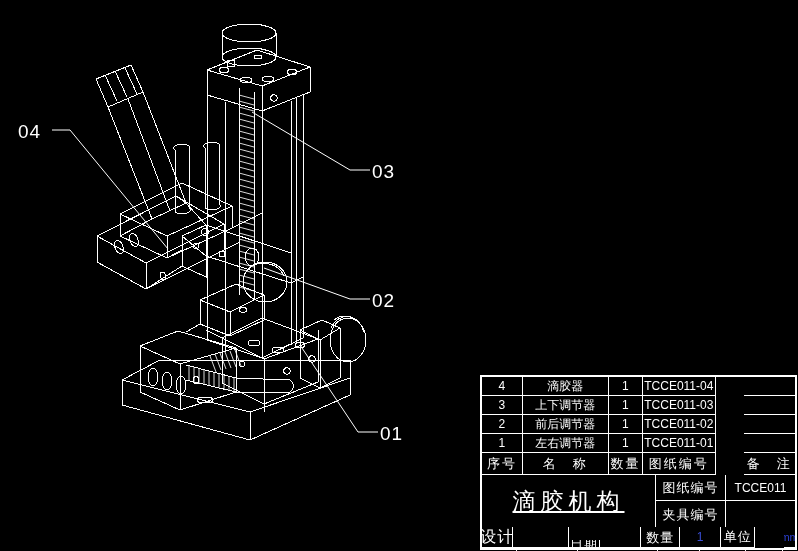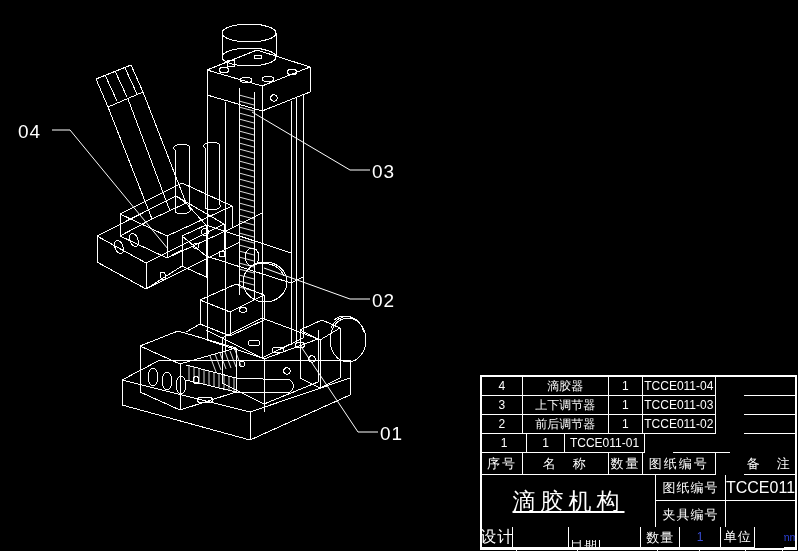--- a/index.html
+++ b/index.html
@@ -43,21 +43,21 @@
   .c-title{
     width:178px;font-size:23px;letter-spacing:5px;
     border-right:1px solid #ffffff;border-bottom:none;
     display:flex;align-items:center;justify-content:center;box-sizing:border-box;text-decoration:underline;
   }
   .mid-right{width:139px;display:flex;flex-direction:column;box-sizing:border-box;}
   .mid-sub{display:flex;height:26px;width:100%;box-sizing:border-box;}
   .mid-sub:first-child .tb-cell{border-bottom:1px solid #ffffff;}
   .mid-sub:last-child .tb-cell{border-bottom:none;}
   .c-lbl2{width:70px;font-size:13px;letter-spacing:1px;}
-  .c-val2{width:69px;font-size:16px;letter-spacing:0px;}
+  .c-val2{width:69px;font-size:12px;letter-spacing:0px;}
   .bot-row{height:21px;}
   .c-b1{width:35px;font-size:16px;letter-spacing:1px;}
   .c-b2{width:62px;}
   .c-b3{width:35px;font-size:13px;letter-spacing:1px;margin-top:13px;}
   .c-b4{width:46px;}
   .c-b5{width:43px;font-size:13px;letter-spacing:1px;}
   .c-b6{width:46px;}
   .c-b7{width:38px;font-size:13px;letter-spacing:1px;font-family:Liberation Mono, monospace;}
   .c-b8{width:12px;}
   .blue{color:#3a4fd8;}
@@ -365,20 +365,21 @@
     <div class="tb-row bom-row">
       <div class="tb-cell c-no">2</div>
       <div class="tb-cell c-name">前后调节器</div>
       <div class="tb-cell c-qty">1</div>
       <div class="tb-cell c-code">TCCE011-02</div>
       <div class="tb-cell c-note"></div>
     </div>
 
     <div class="tb-row bom-row">
       <div class="tb-cell c-no">1</div>
+      <div class="tb-cell c-name">左右调节器</div>
       <div class="tb-cell c-qty">1</div>
       <div class="tb-cell c-code">TCCE011-01</div>
       <div class="tb-cell c-note"></div>
     </div>
 
     <div class="tb-row hdr-row">
       <div class="tb-cell c-no">序号</div>
       <div class="tb-cell c-name">名　称</div>
       <div class="tb-cell c-qty">数量</div>
       <div class="tb-cell c-code">图纸编号</div>

